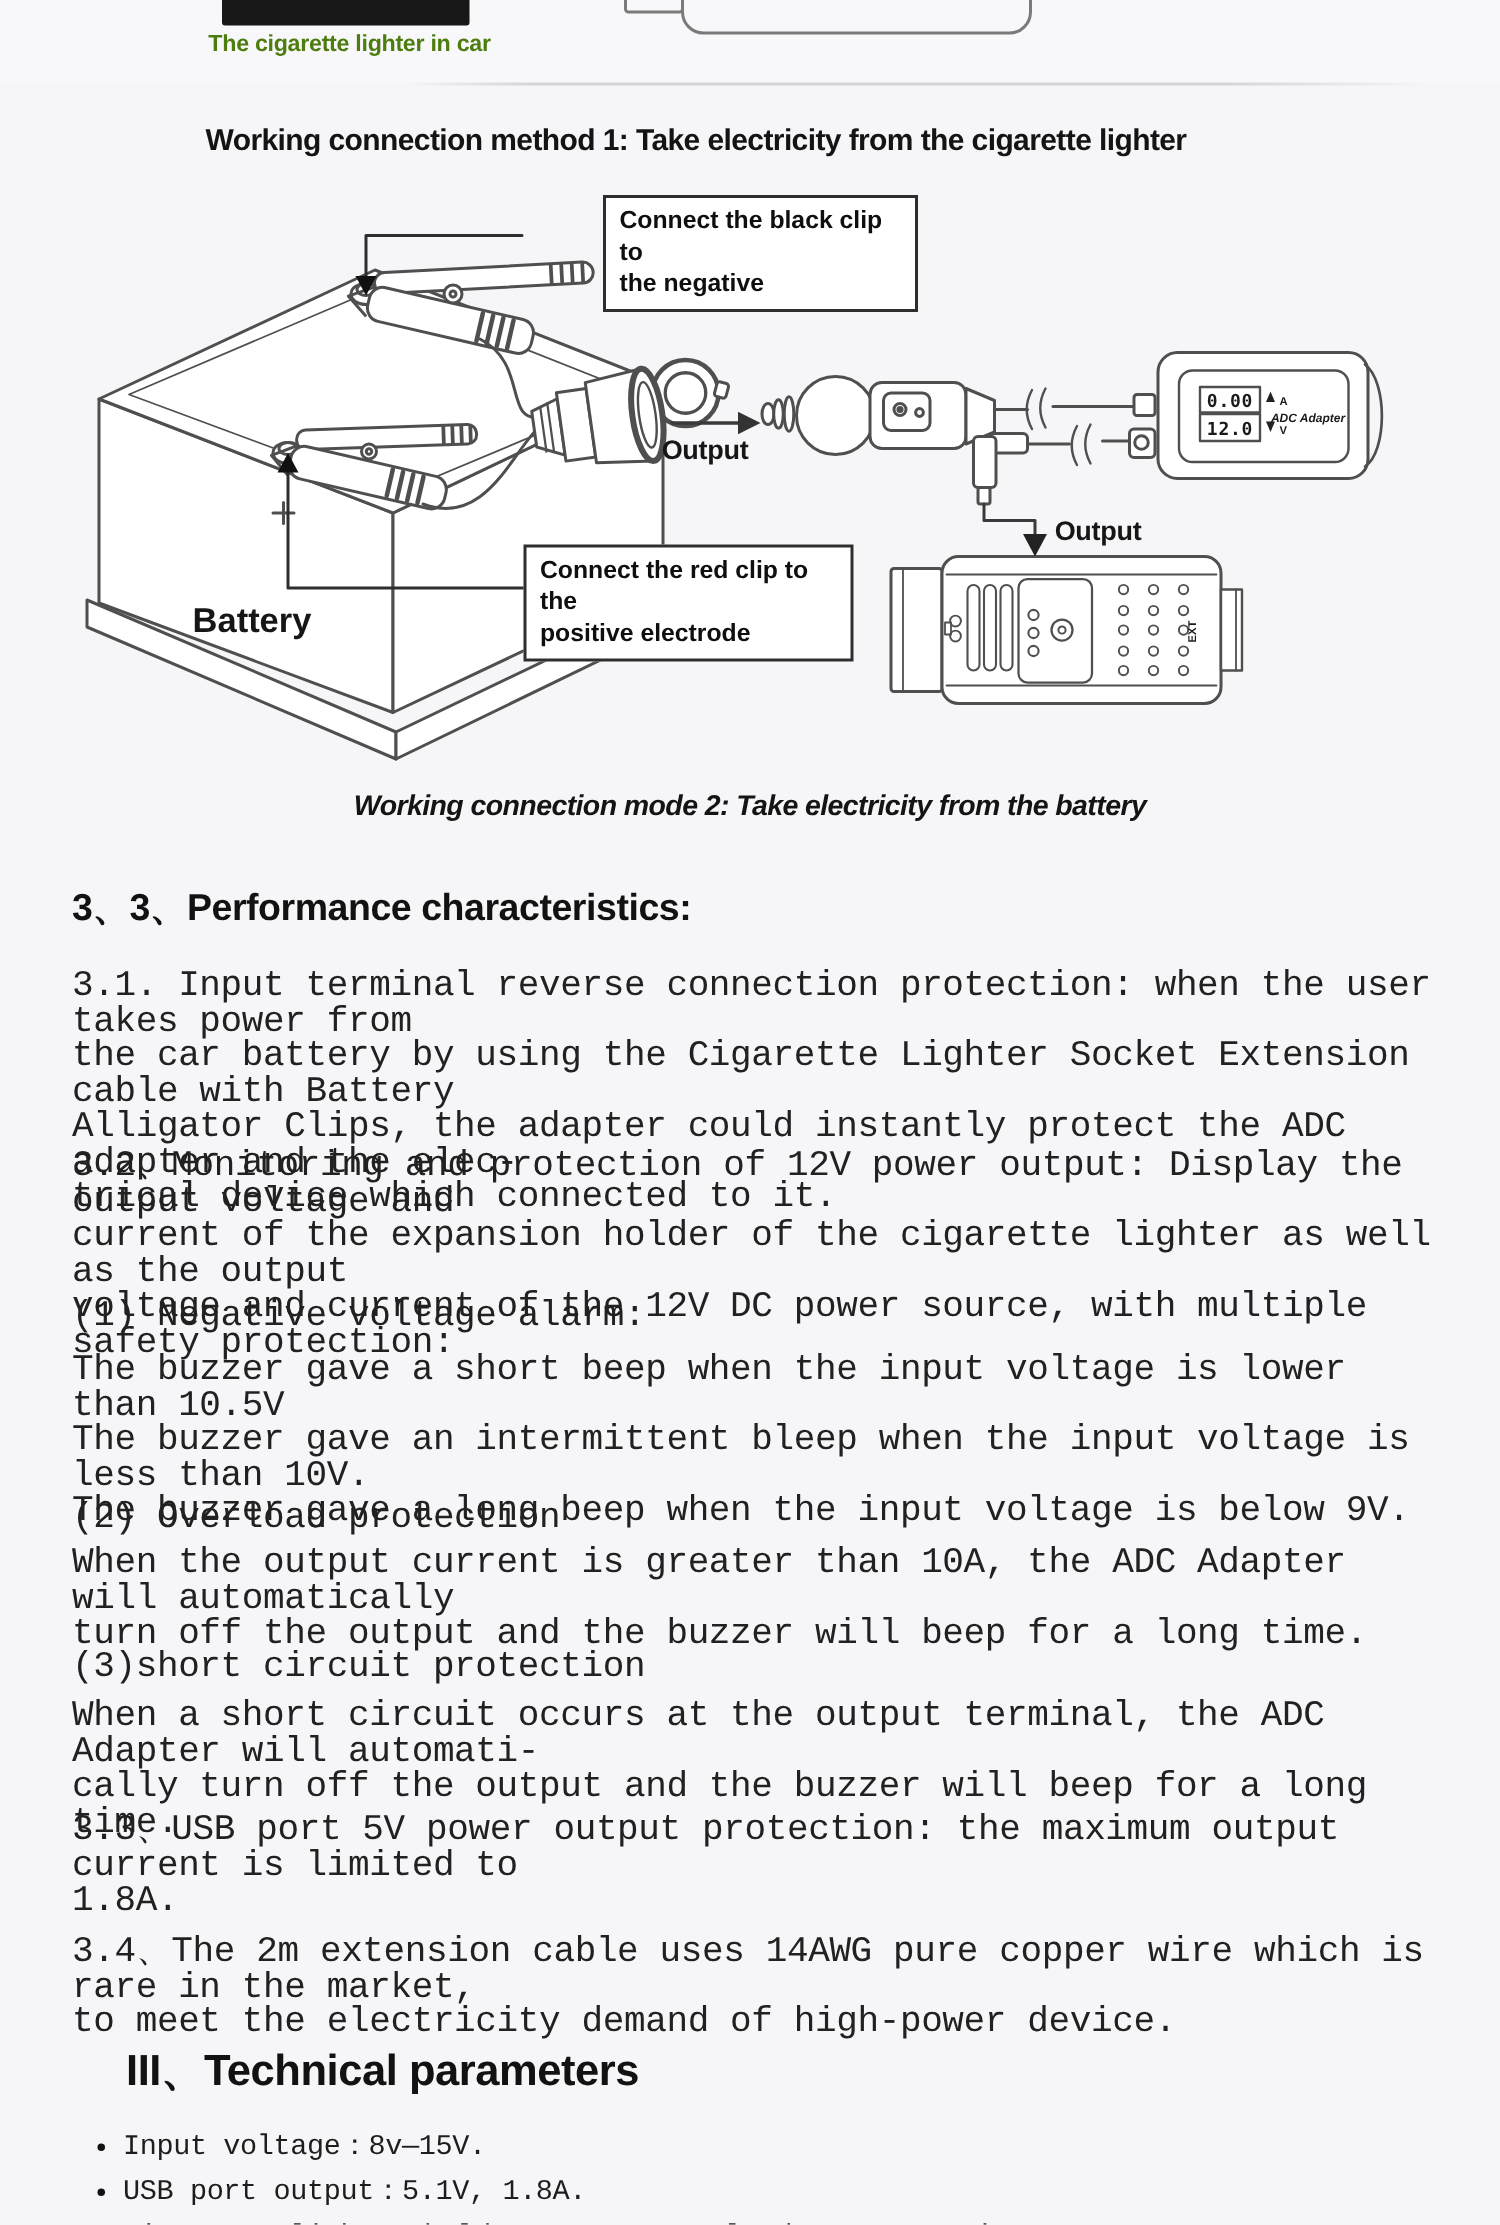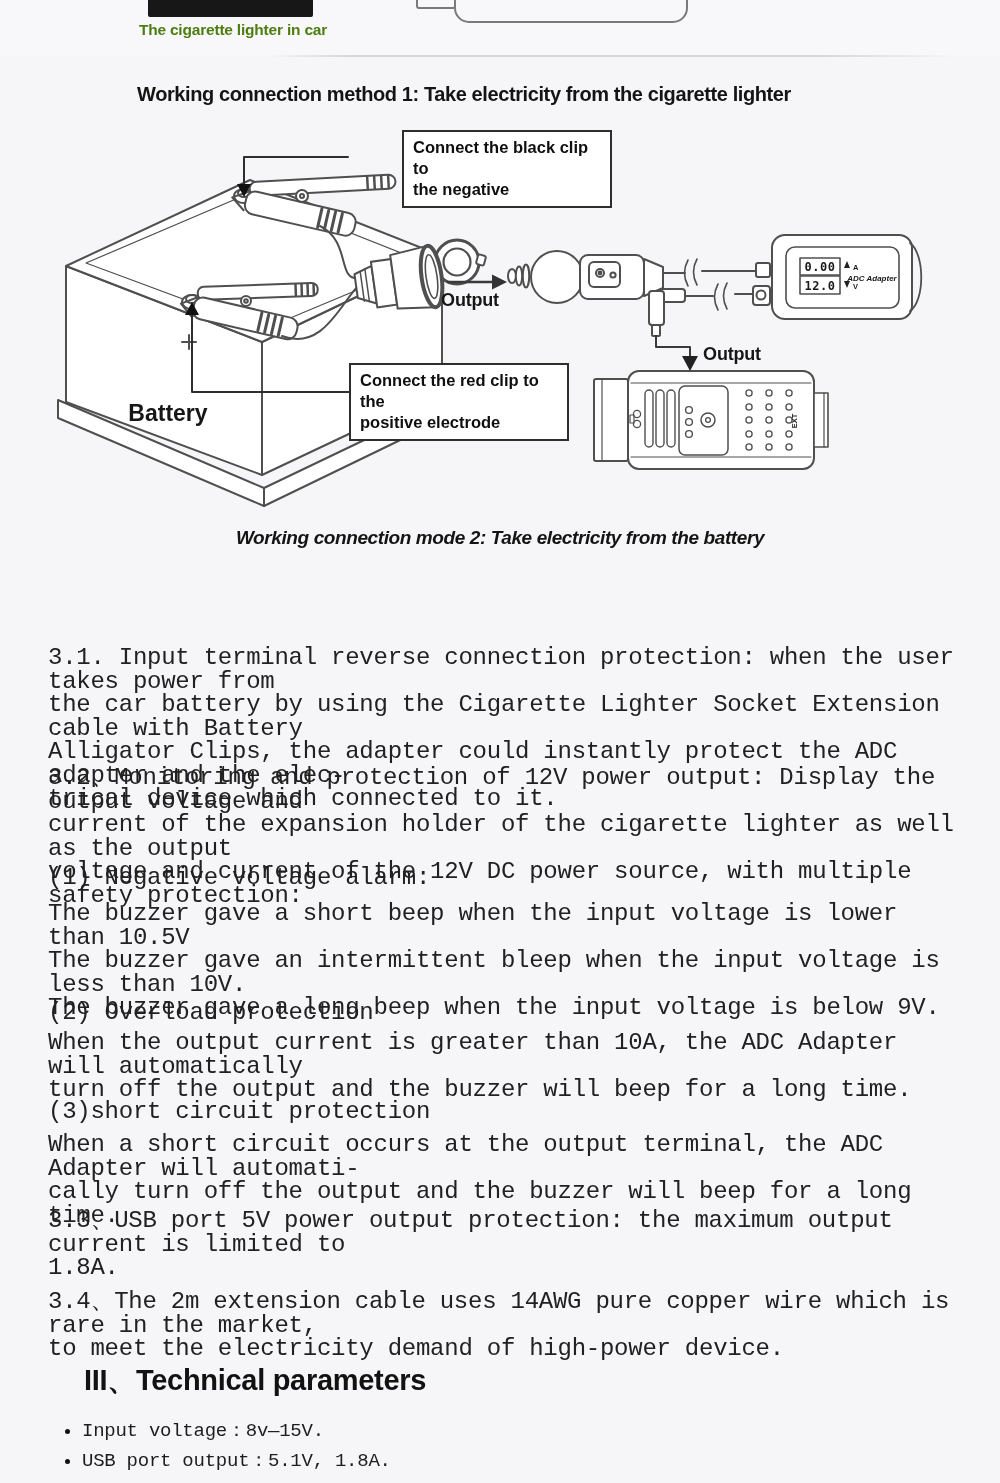--- a/index.html
+++ b/index.html
@@ -243,20 +243,21 @@
     <text x="797" y="421" class="tiny" text-anchor="middle" transform="rotate(-90 797 421)">EXT</text>
   </svg>
 
   <div class="abs callout callout-black">Connect the black clip to
 the negative</div>
   <div class="abs callout callout-red">Connect the red clip to the
 positive electrode</div>
 
   <div class="abs h-mode2">Working connection mode 2: Take electricity from the battery</div>
 
+  <div class="abs h-perf">3、3、Performance characteristics:</div>
   <div class="abs mono t-p31">3.1. Input terminal reverse connection protection: when the user takes power from
 the car battery by using the Cigarette Lighter Socket Extension cable with Battery
 Alligator Clips, the adapter could instantly protect the ADC adapter and the elec-
 trical device which connected to it.</div>
   <div class="abs mono t-p32">3.2、Monitoring and protection of 12V power output: Display the output voltage and
 current of the expansion holder of the cigarette lighter as well as the output
 voltage and current of the 12V DC power source, with multiple safety protection:</div>
   <div class="abs mono t-alarm-title">(1) Negative voltage alarm:</div>
   <div class="abs mono t-alarm-body">The buzzer gave a short beep when the input voltage is lower than 10.5V
 The buzzer gave an intermittent bleep when the input voltage is less than 10V.

